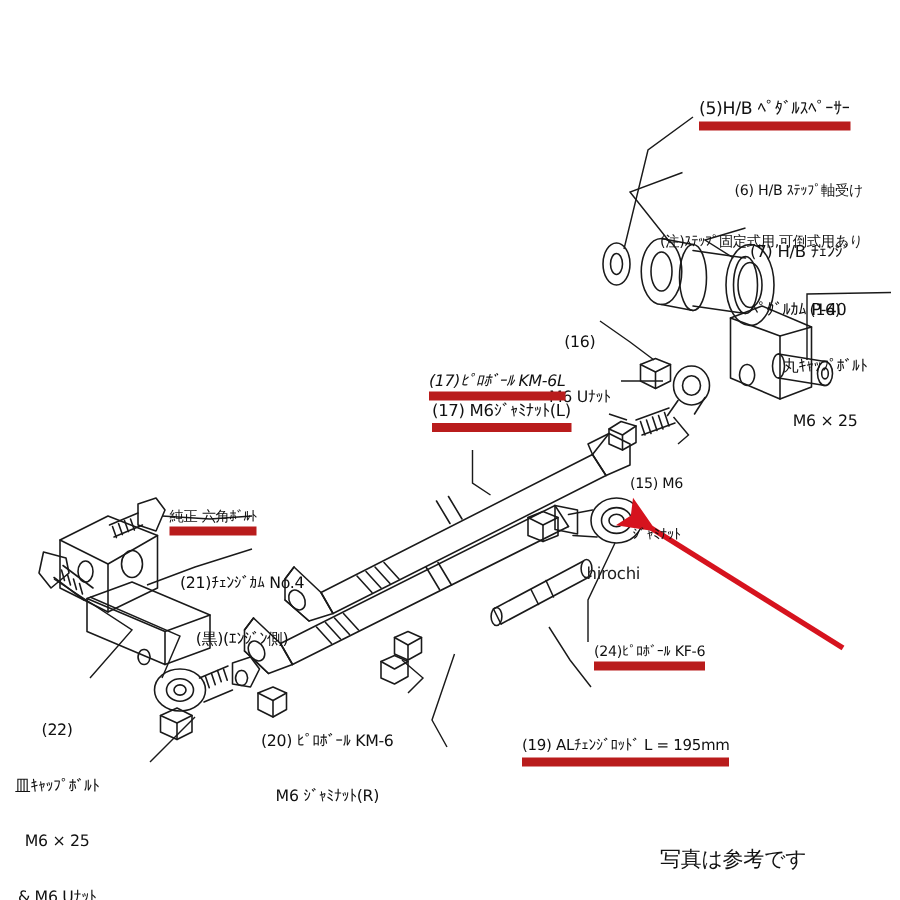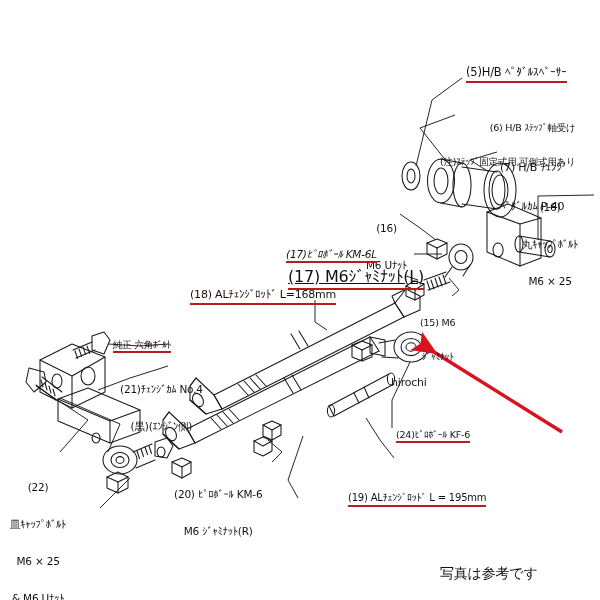--- a/index.html
+++ b/index.html
@@ -25,34 +25,34 @@
   }
   .lbl {
     position: absolute;
     font-family: "DejaVu Sans", "Liberation Sans", sans-serif;
     color: #111111;
     line-height: 1.18;
     white-space: pre;
     letter-spacing: -0.2px;
   }
   .lbl.u {
-    border-bottom: 2px solid #b91c1c;
+    border-bottom: 6px solid #b91c1c;
     padding-bottom: 1px;
   }
   .ctr { text-align: center; }
   .rt  { text-align: right; }
 
   
   #lbl-5  { left: 466px; top: 66px;  font-size: 11.5px; }
   #lbl-6  { left: 440px; top: 100px; font-size: 9.5px;  }
   #lbl-7  { left: 500px; top: 136px; font-size: 11px;   }
   #lbl-16a{ left: 522px; top: 176px; font-size: 10.5px; }
   #lbl-16b{ left: 366px; top: 197px; font-size: 10.5px; }
   #lbl-17a{ left: 286px; top: 248px; font-size: 10.5px; font-style: italic; }
-  #lbl-17b{ left: 288px; top: 268px; font-size: 16px; text-decoration: underline; }
+  #lbl-17b{ left: 288px; top: 268px; font-size: 11px; }
   #lbl-18 { left: 190px; top: 289px; font-size: 11px;   }
   #lbl-16c{ left: 420px; top: 295px; font-size: 9.5px;  }
   #lbl-h  { left: 391px; top: 377px; font-size: 11px; color:#222; }
   #lbl-24 { left: 396px; top: 429px; font-size: 9.5px;  }
   #lbl-23 { left: 398px; top: 460px; font-size: 8.5px;  }
   #lbl-19 { left: 300px; top: 492px; font-size: 10px; margin-left: 48px;   }
   #lbl-20 { left: 174px; top: 463px; font-size: 10.5px; }
   #lbl-21 { left: 120px; top: 358px; font-size: 10.5px; }
   #lbl-pure { left: 113px; top: 339px; font-size: 9.5px; }
   #lbl-22 { left: 10px;  top: 456px; font-size: 10.5px; }
@@ -278,21 +278,20 @@
 
   <div class="lbl ctr" id="lbl-16b">
     <div>(16)</div>
     <div class="u">M6 Uﾅｯﾄ</div>
   </div>
 
   <div class="lbl u" id="lbl-17a">(17)ﾋﾟﾛﾎﾞｰﾙ KM-6L</div>
 
   <div class="lbl u" id="lbl-17b">(17) M6ｼﾞｬﾐﾅｯﾄ(L)</div>
 
-  <div class="lbl u" id="lbl-18">(18) ALﾁｪﾝｼﾞﾛｯﾄﾞ L=168mm</div>
 
   <div class="lbl ctr" id="lbl-16c">
     <div>(15) M6</div>
     <div class="u">ｼﾞｬﾐﾅｯﾄ</div>
   </div>
 
   <div class="lbl" id="lbl-h">hirochi</div>
 
   <div class="lbl u" id="lbl-24">(24)ﾋﾟﾛﾎﾞｰﾙ KF-6</div>
 

